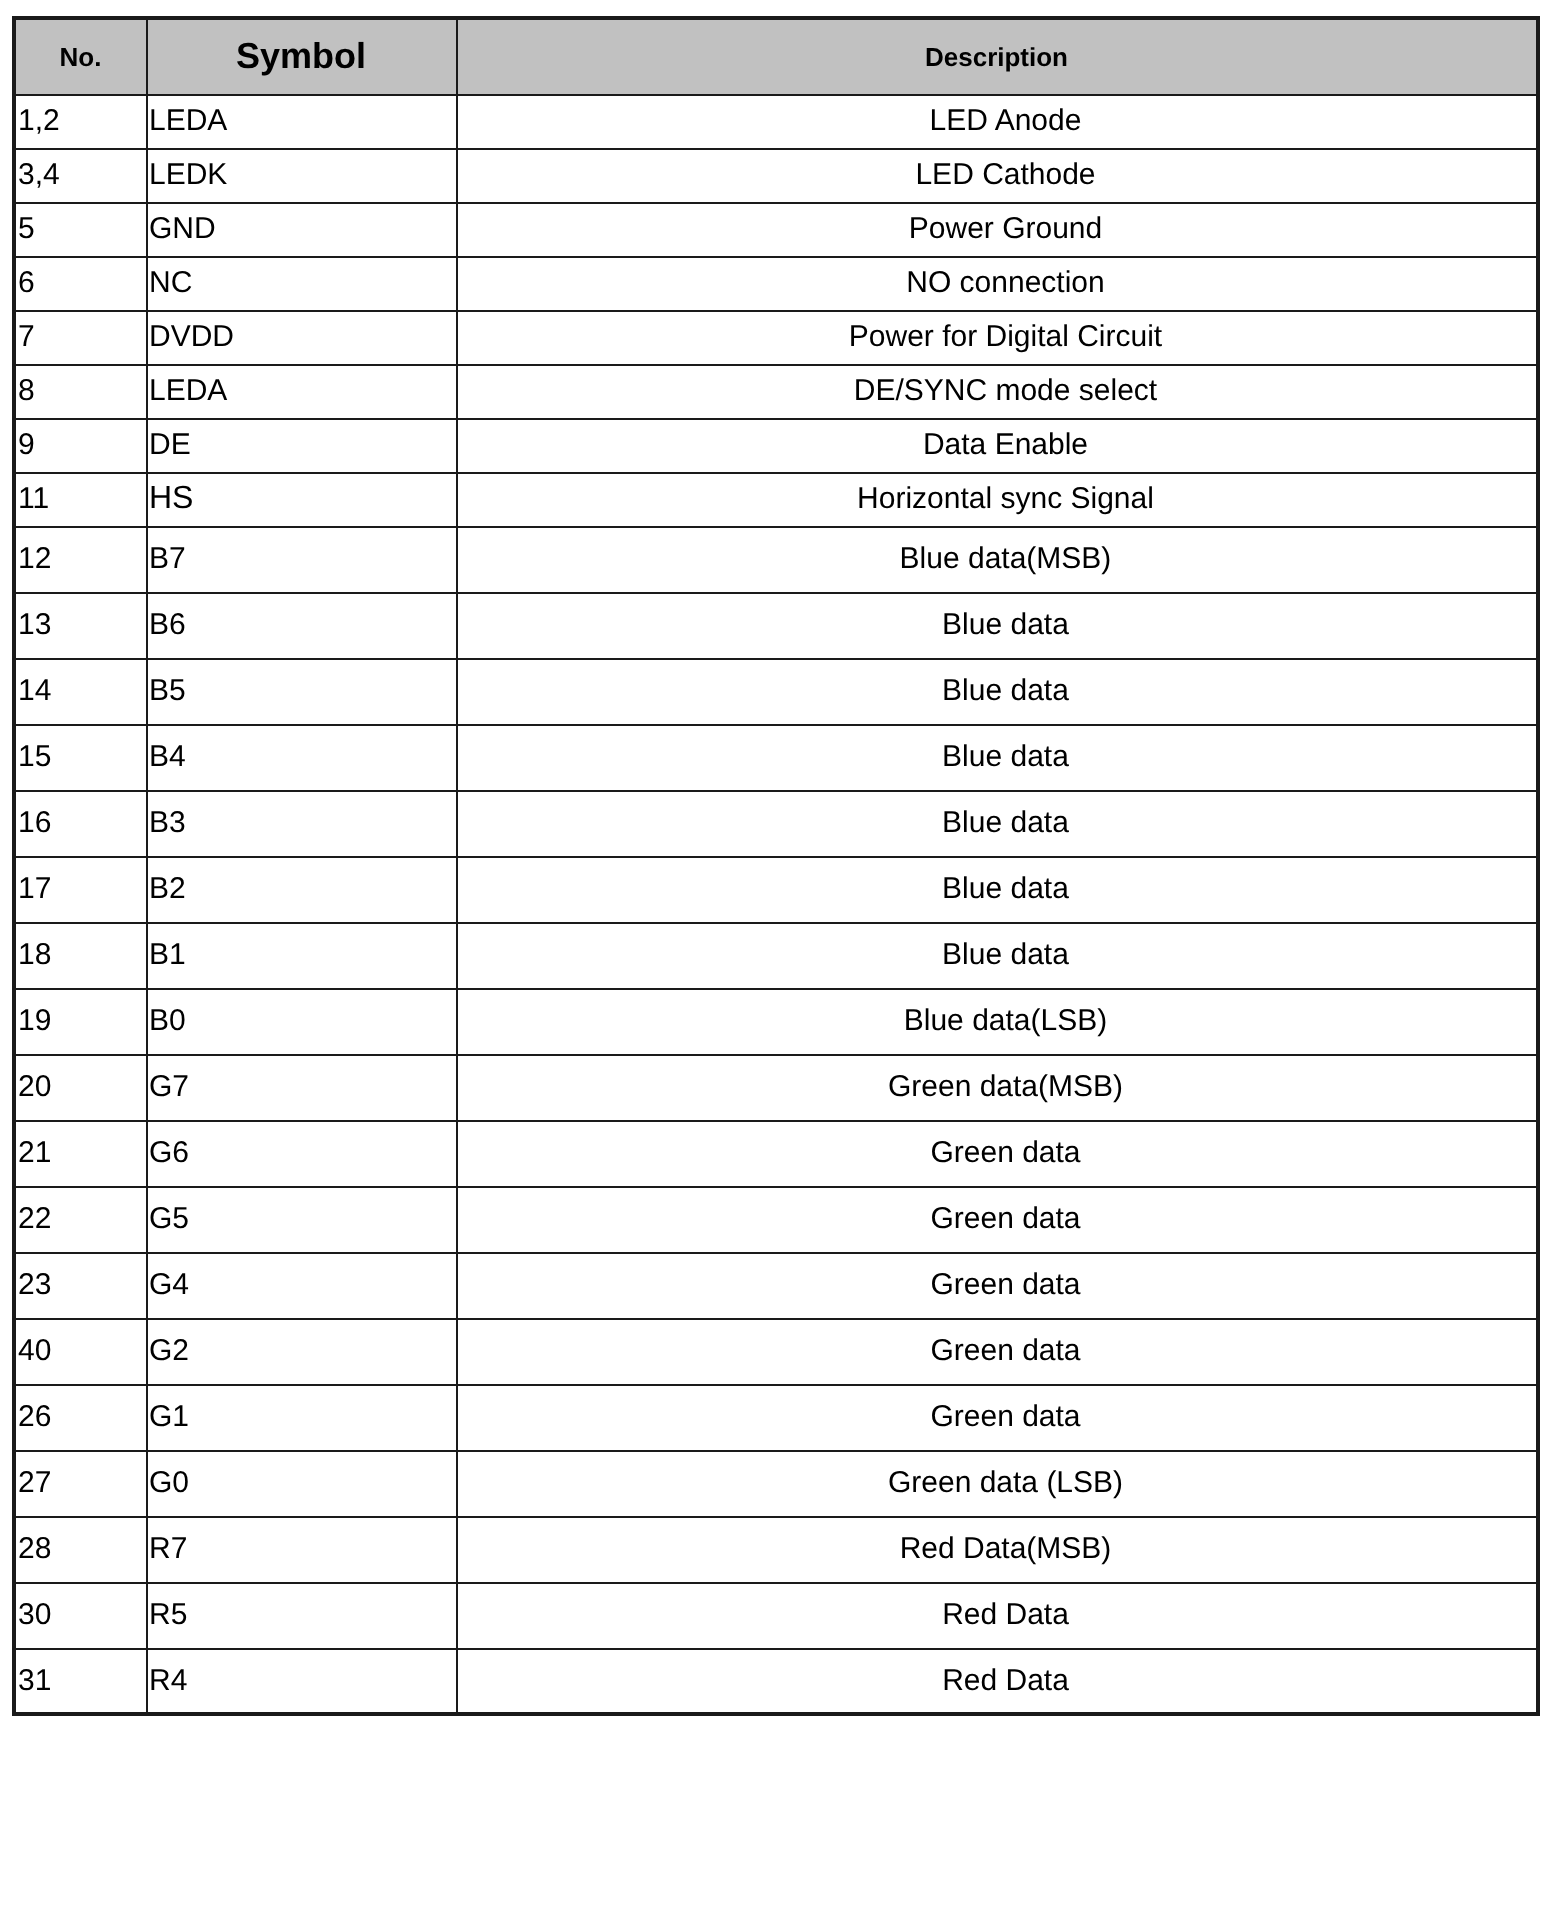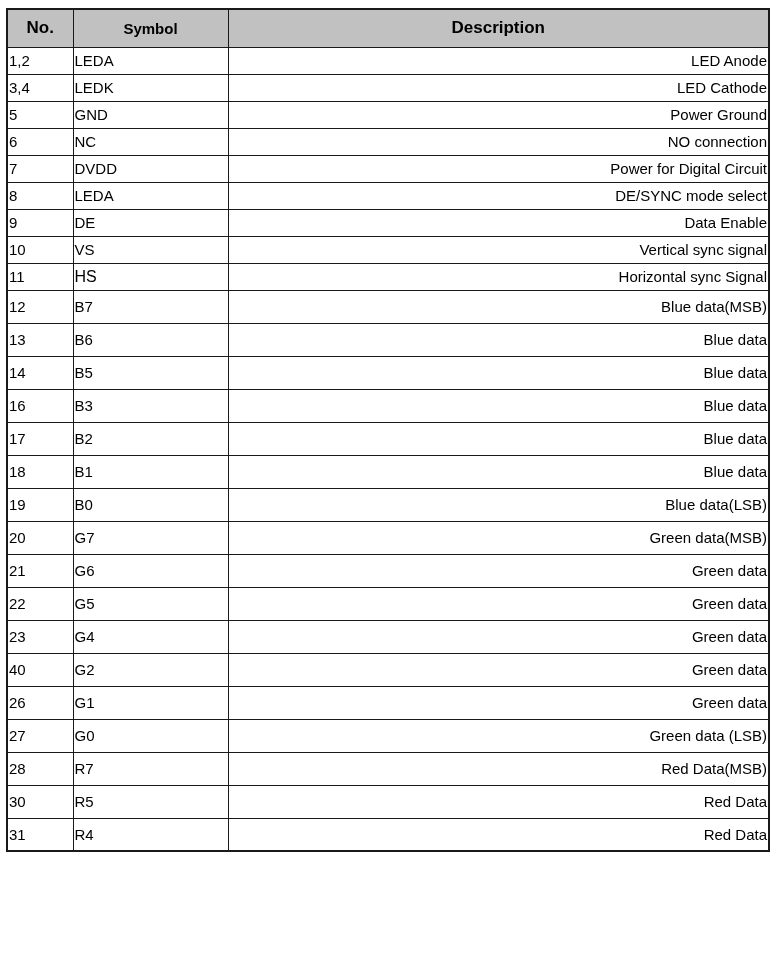--- a/index.html
+++ b/index.html
@@ -28,35 +28,35 @@
   .pin-table th,
   .pin-table td {
     border: 1.5px solid var(--border-color);
     overflow: hidden;
     white-space: nowrap;
   }
   .pin-table thead tr { height: 38px; }
   .pin-table thead th {
     background: var(--header-bg);
     font-weight: bold;
-    font-size: 17px;
+    font-size: 13px;
     text-align: center;
     vertical-align: middle;
   }
-  .pin-table thead th.symbol-header { font-size: 15px; }
+  .pin-table thead th.symbol-header { font-size: 18px; }
   .pin-table tbody tr.row-short { height: 27px; }
   .pin-table tbody tr.row-tall  { height: 33px; }
   .pin-table td {
     font-size: 15px;
     vertical-align: middle;
   }
   .pin-table td.cell-no,
   .pin-table td.cell-symbol { }
   .pin-table td.cell-desc {
-    text-align: right;
+    text-align: center;
     padding-left: 10px;
   }
   .pin-table td.symbol-large { font-size: 16px; }
 </style>
 </head>
 <body>
 
 <table class="pin-table">
   <colgroup>
     <col style="width:66px">
@@ -100,42 +100,42 @@
     <td class="cell-no">8</td>
     <td class="cell-symbol">LEDA</td>
     <td class="cell-desc">DE/SYNC mode select</td>
   </tr>
       <tr class="row-short">
     <td class="cell-no">9</td>
     <td class="cell-symbol">DE</td>
     <td class="cell-desc">Data Enable</td>
   </tr>
       <tr class="row-short">
-    <td class="cell-no">10</td>
-    <td class="cell-symbol">VS</td>
-    <td class="cell-desc">Vertical sync signal</td>
-  </tr>
-      <tr class="row-short">
     <td class="cell-no">11</td>
     <td class="cell-symbol symbol-large">HS</td>
     <td class="cell-desc">Horizontal sync Signal</td>
   </tr>
       <tr class="row-tall">
     <td class="cell-no">12</td>
     <td class="cell-symbol">B7</td>
     <td class="cell-desc">Blue data(MSB)</td>
   </tr>
       <tr class="row-tall">
     <td class="cell-no">13</td>
     <td class="cell-symbol">B6</td>
     <td class="cell-desc">Blue data</td>
   </tr>
       <tr class="row-tall">
     <td class="cell-no">14</td>
     <td class="cell-symbol">B5</td>
+    <td class="cell-desc">Blue data</td>
+  </tr>
+      <tr class="row-tall">
+    <td class="cell-no">15</td>
+    <td class="cell-symbol">B4</td>
     <td class="cell-desc">Blue data</td>
   </tr>
       <tr class="row-tall">
     <td class="cell-no">16</td>
     <td class="cell-symbol">B3</td>
     <td class="cell-desc">Blue data</td>
   </tr>
       <tr class="row-tall">
     <td class="cell-no">17</td>
     <td class="cell-symbol">B2</td>

